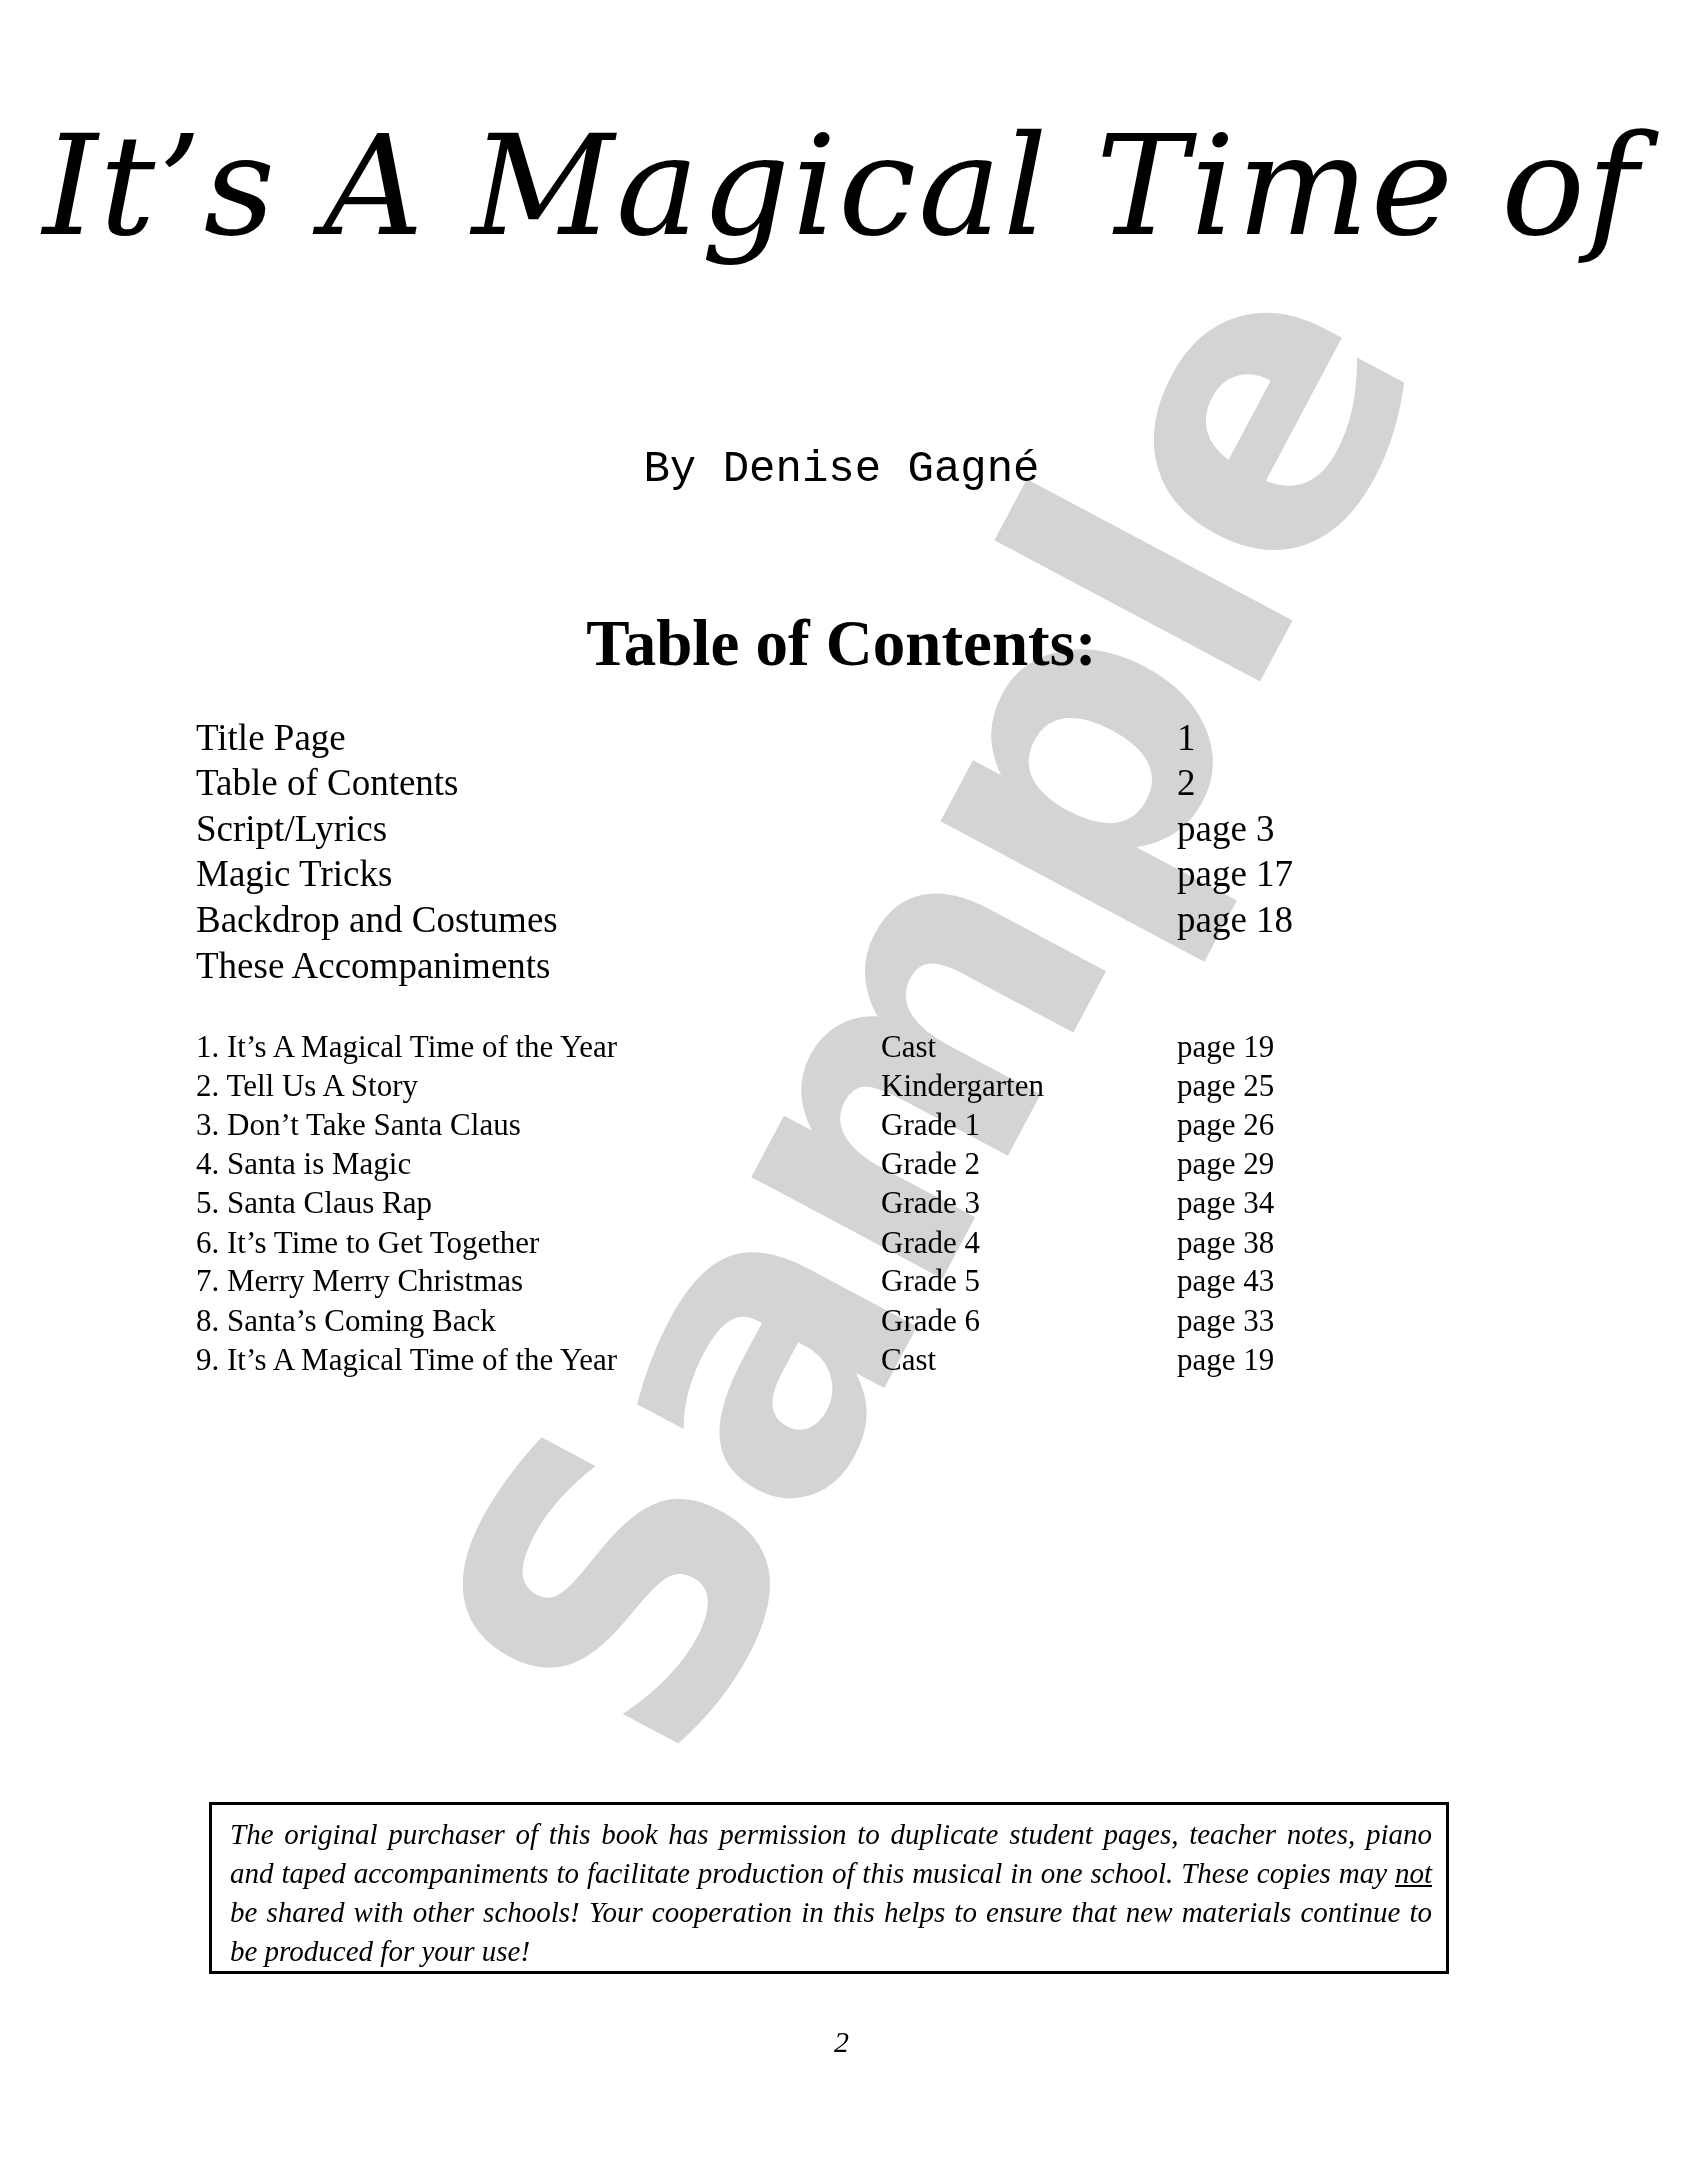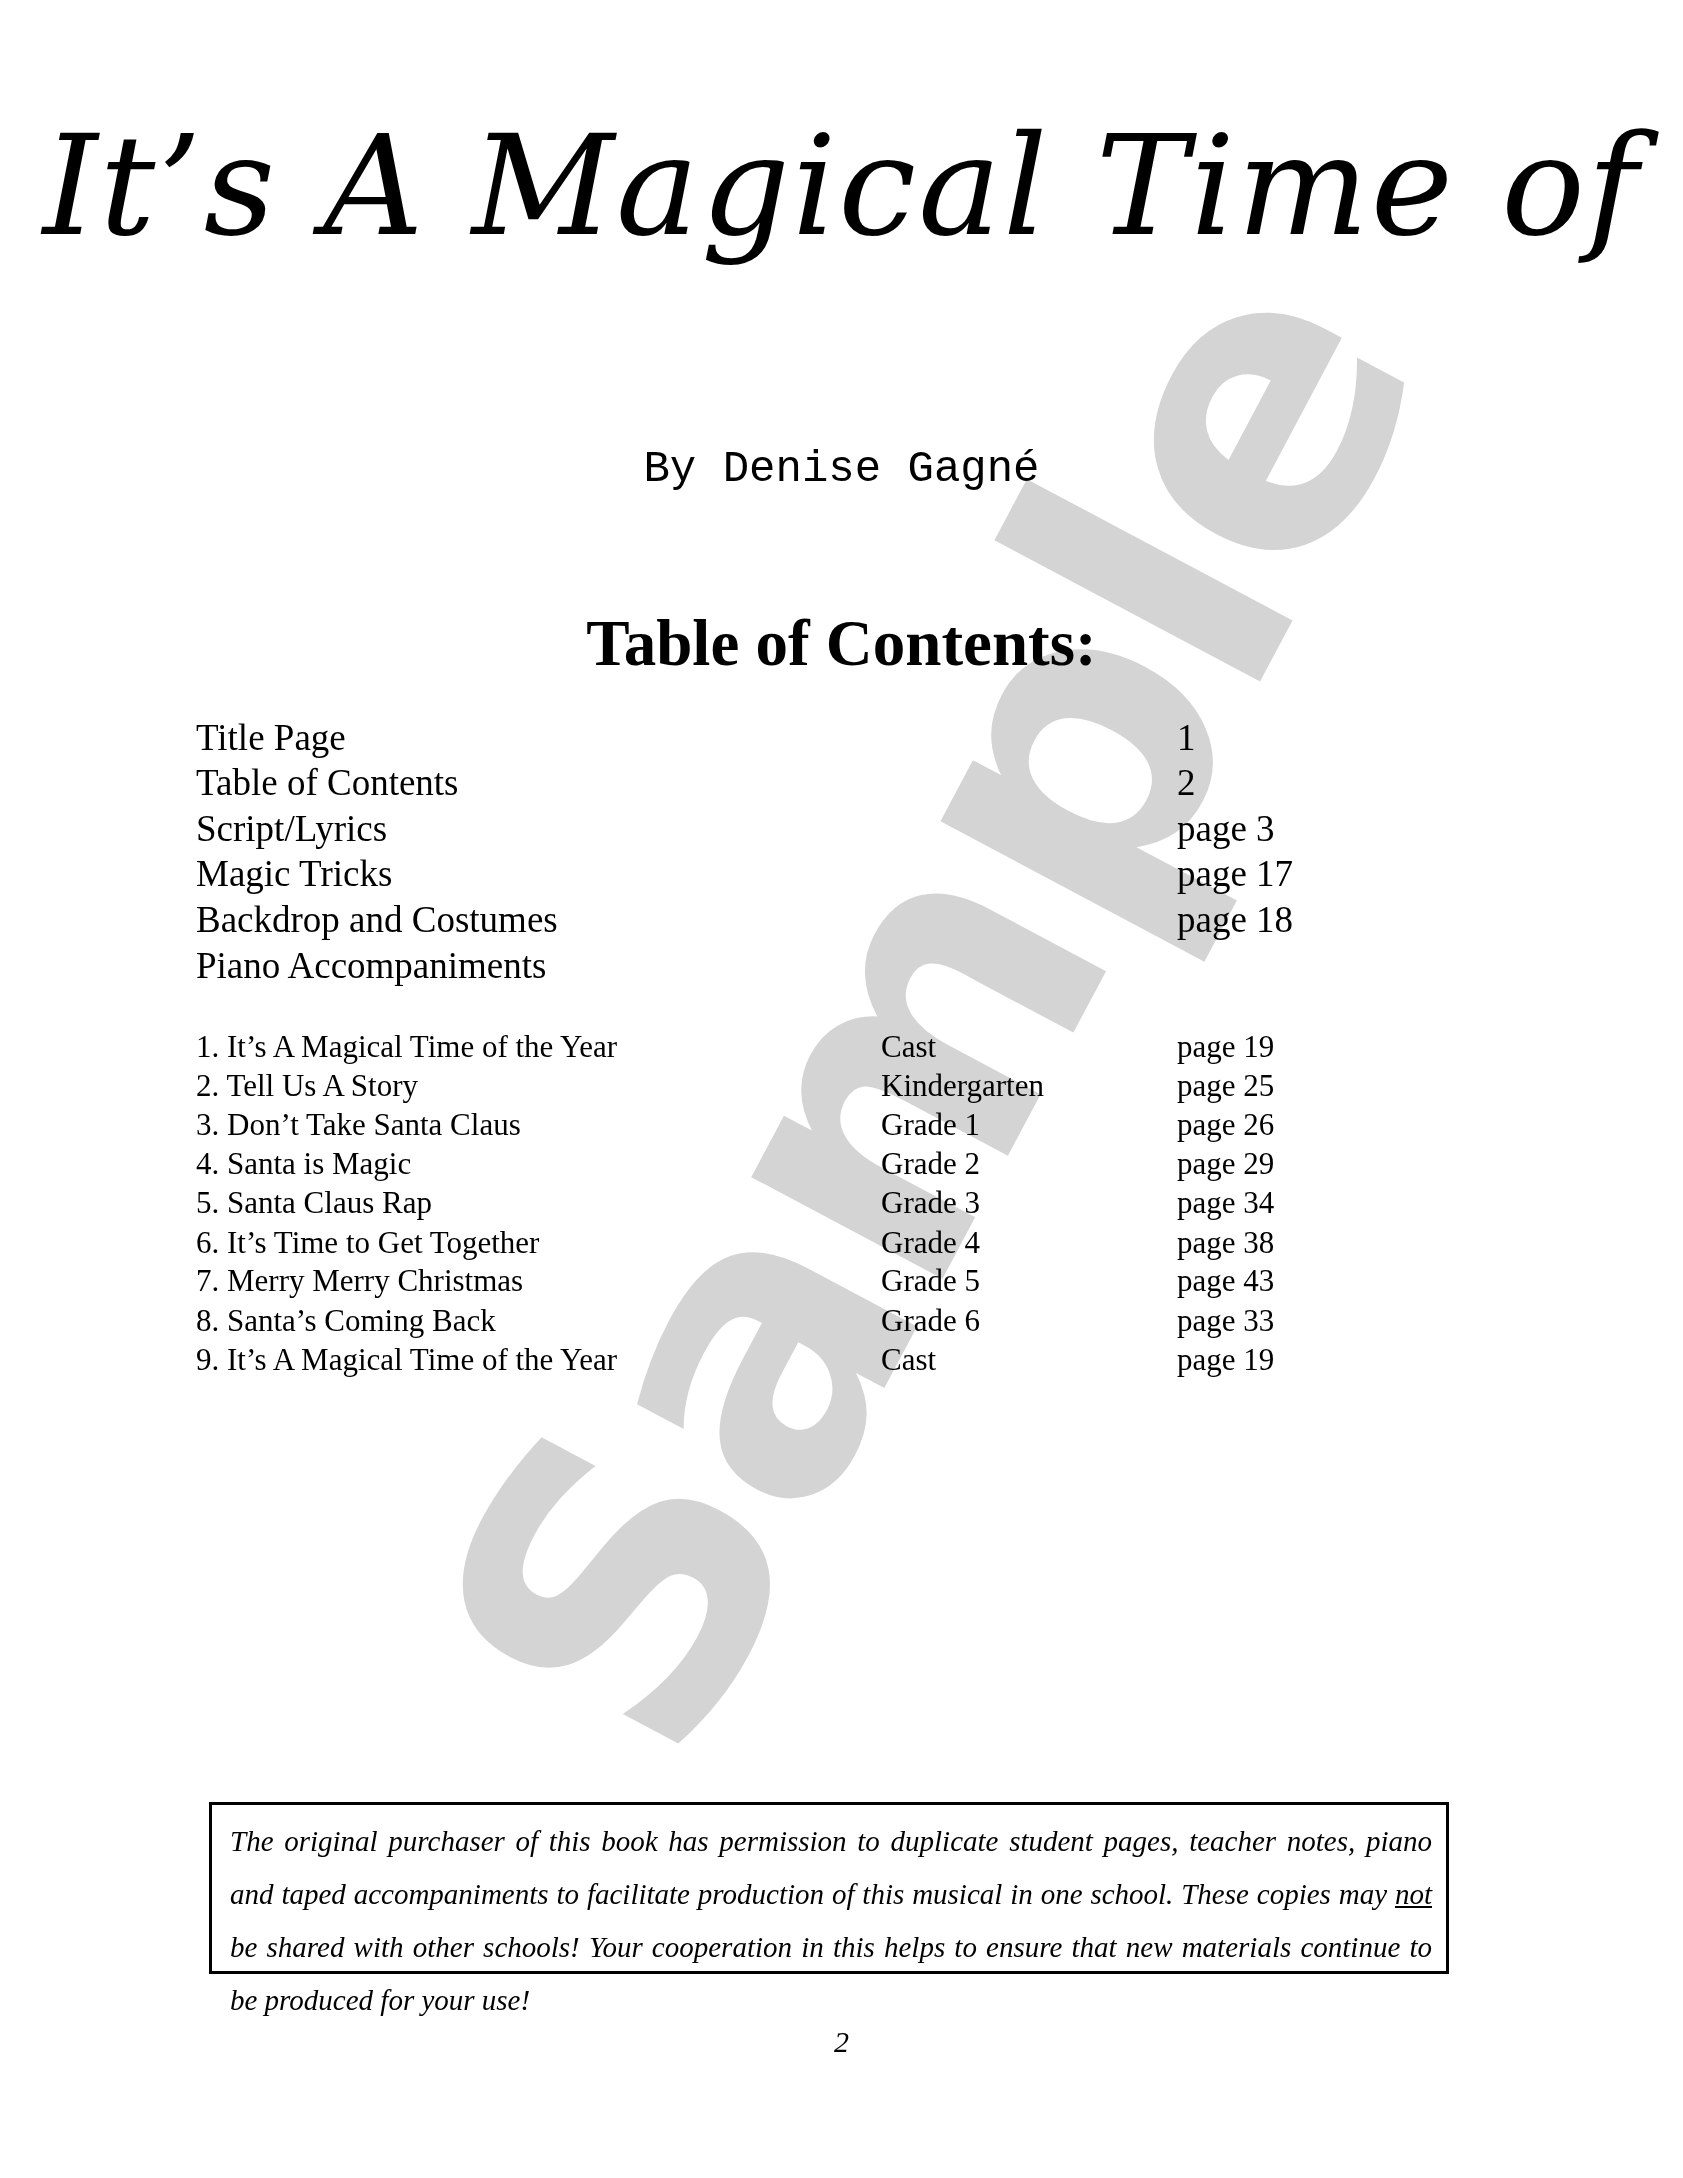--- a/index.html
+++ b/index.html
@@ -30,21 +30,21 @@
   .row { position: absolute; left: 0; width: 1683px; font-family: "Liberation Serif", serif; z-index: 1; }
   .main-row { font-size: 37px; height: 46px; line-height: 46px; }
   .song-row { font-size: 31px; height: 40px; line-height: 40px; }
   .c1 { position: absolute; left: 196px; white-space: nowrap; }
   .c2 { position: absolute; left: 881px; white-space: nowrap; }
   .c3 { position: absolute; left: 1177px; white-space: nowrap; }
   .notice {
     position: absolute; left: 209px; top: 1802px; width: 1240px; height: 172px;
     border: 3px solid #000; box-sizing: border-box; z-index: 1; background: #fff;
     padding: 10px 14px 0 18px;
-    font-family: "Liberation Serif", serif; font-style: italic; font-size: 29px; line-height: 53px;
+    font-family: "Liberation Serif", serif; font-style: italic; font-size: 29px; line-height: 39px;
     text-align: justify;
   }
   .notice u { text-decoration: underline; }
   .page-num {
     position: absolute; left: 0; width: 1683px; text-align: center; top: 2025px;
     font-family: "Liberation Serif", serif; font-style: italic; font-size: 30px; z-index: 1;
   }
 </style>
 </head>
 <body>
@@ -72,21 +72,21 @@
     </div>
     <div class="row main-row" style="top:851px">
       <span class="c1">Magic Tricks</span>
       <span class="c3">page 17</span>
     </div>
     <div class="row main-row" style="top:897px">
       <span class="c1">Backdrop and Costumes</span>
       <span class="c3">page 18</span>
     </div>
     <div class="row main-row" style="top:943px">
-      <span class="c1">Piano Accompaniments</span>
+      <span class="c1">These Accompaniments</span>
       <span class="c3"></span>
     </div>
   </div>
 
   <div>
     <div class="row song-row" style="top:1027px">
       <span class="c1">1.  It’s A Magical Time of the Year</span>
       <span class="c2">Cast</span>
       <span class="c3">page 19</span>
     </div>

